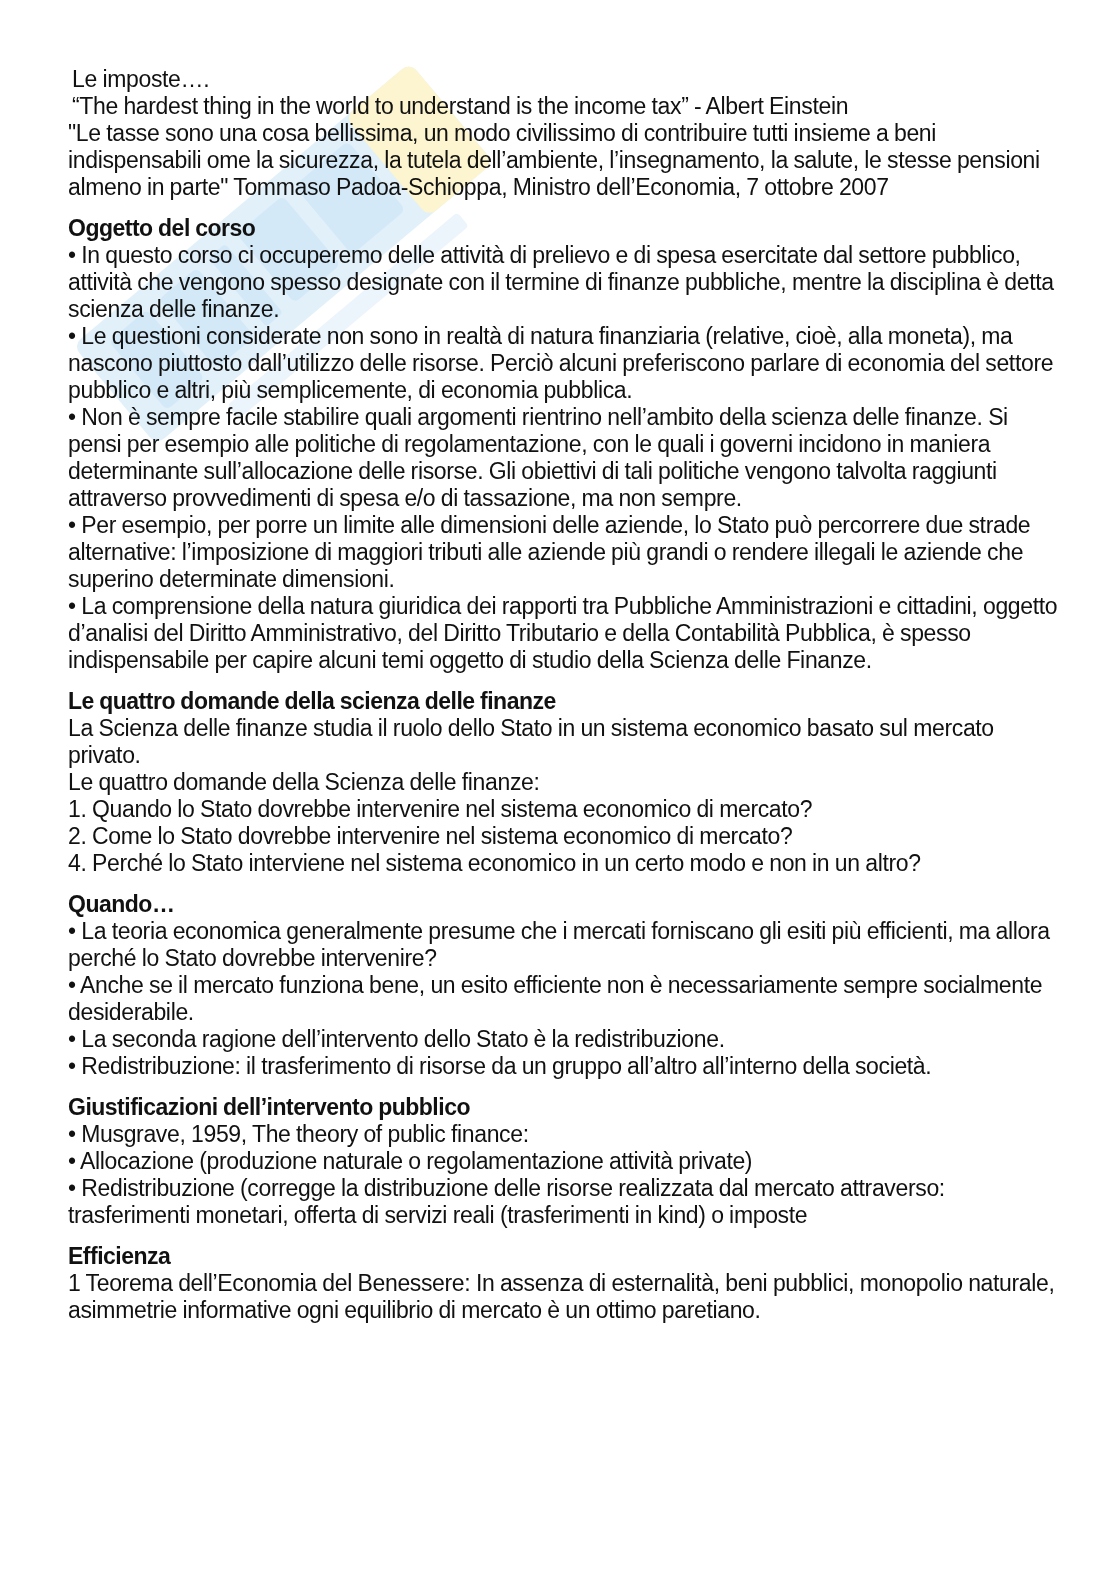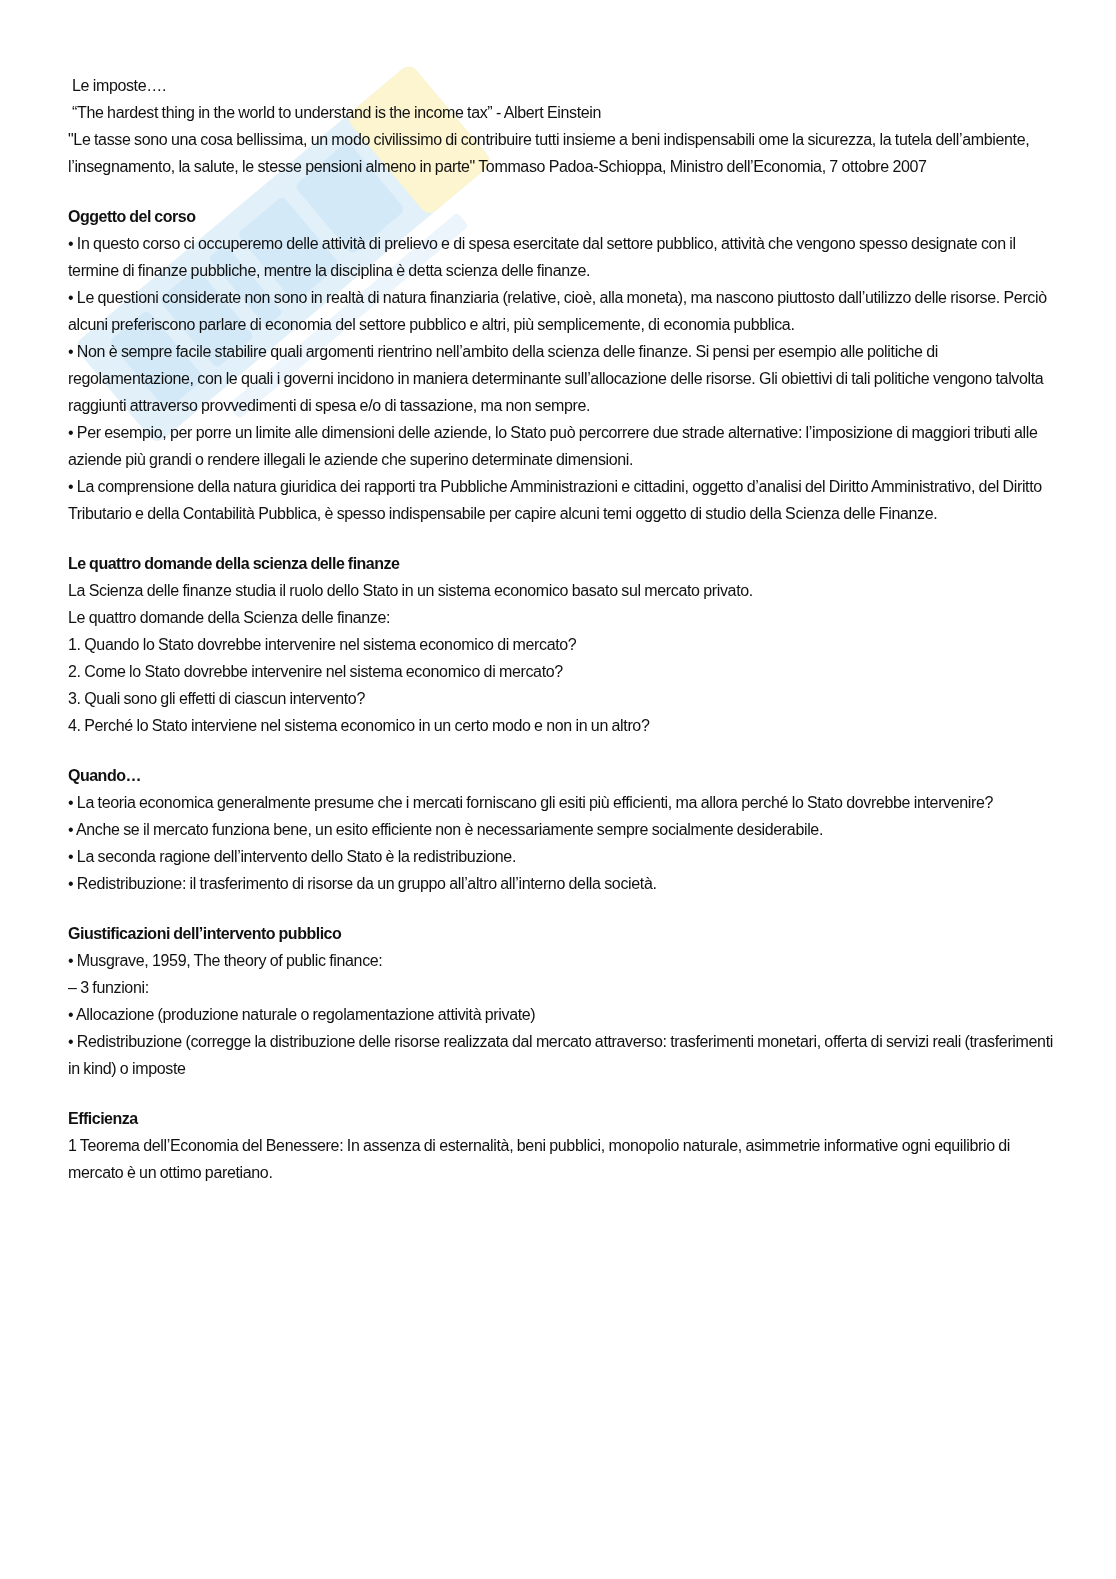--- a/index.html
+++ b/index.html
@@ -20,31 +20,31 @@
       left: 20px;
       top: 40px;
       width: 520px;
       height: 420px;
       pointer-events: none;
       z-index: 0;
     }
     .page {
       position: absolute;
       left: 68px;
-      top: 72px;
+      top: 66px;
       width: 990px;
       z-index: 1;
-      font-size: 16px;
+      font-size: 23px;
       line-height: 27px;
       letter-spacing: -0.35px;
       word-spacing: -0.5px;
     }
     .line { white-space: normal; }
     .indent1 { padding-left: 4px; }
-    .section { margin-top: 23px; }
+    .section { margin-top: 14px; }
     .heading {
       font-weight: bold;
       letter-spacing: -0.5px;
     }
     .sub-indent { padding-left: 64px; }
     p { margin: 0; }
   </style>
 </head>
 <body>
 
@@ -81,36 +81,34 @@
     <p class="line">• Per esempio, per porre un limite alle dimensioni delle aziende, lo Stato può percorrere due strade alternative: l’imposizione di maggiori tributi alle aziende più grandi o rendere illegali le aziende che superino determinate dimensioni.</p>
     <p class="line">• La comprensione della natura giuridica dei rapporti tra Pubbliche Amministrazioni e cittadini, oggetto d’analisi del Diritto Amministrativo, del Diritto Tributario e della Contabilità Pubblica, è spesso indispensabile per capire alcuni temi oggetto di studio della Scienza delle Finanze.</p>
   </div>
 
   <div class="section">
     <p class="heading">Le quattro domande della scienza delle finanze</p>
     <p class="line">La Scienza delle finanze studia il ruolo dello Stato in un sistema economico basato sul mercato privato.</p>
     <p class="line">Le quattro domande della Scienza delle finanze:</p>
     <p class="line">1. Quando lo Stato dovrebbe intervenire nel sistema economico di mercato?</p>
     <p class="line">2. Come lo Stato dovrebbe intervenire nel sistema economico di mercato?</p>
-    <p class="line">3. Quali sono gli effetti di ciascun intervento?</p>
     <p class="line">4. Perché lo Stato interviene nel sistema economico in un certo modo e non in un altro?</p>
   </div>
 
   <div class="section">
     <p class="heading">Quando…</p>
     <p class="line">• La teoria economica generalmente presume che i mercati forniscano gli esiti più efficienti, ma allora perché lo Stato dovrebbe intervenire?</p>
     <p class="line">• Anche se il mercato funziona bene, un esito efficiente non è necessariamente sempre socialmente desiderabile.</p>
     <p class="line">• La seconda ragione dell’intervento dello Stato è la redistribuzione.</p>
     <p class="line">• Redistribuzione: il trasferimento di risorse da un gruppo all’altro all’interno della società.</p>
   </div>
 
   <div class="section">
     <p class="heading">Giustificazioni dell’intervento pubblico</p>
     <p class="line">• Musgrave, 1959, The theory of public finance:</p>
-    <p class="line">– 3 funzioni:</p>
     <p class="line">• Allocazione (produzione naturale o regolamentazione attività private)</p>
     <p class="line">• Redistribuzione (corregge la distribuzione delle risorse realizzata dal mercato attraverso: trasferimenti monetari, offerta di servizi reali (trasferimenti in kind) o imposte</p>
   </div>
 
   <div class="section">
     <p class="heading">Efficienza</p>
     <p class="line">1 Teorema dell’Economia del Benessere: In assenza di esternalità, beni pubblici, monopolio naturale, asimmetrie informative ogni equilibrio di mercato è un ottimo paretiano.</p>
   </div>
 
 </div>

